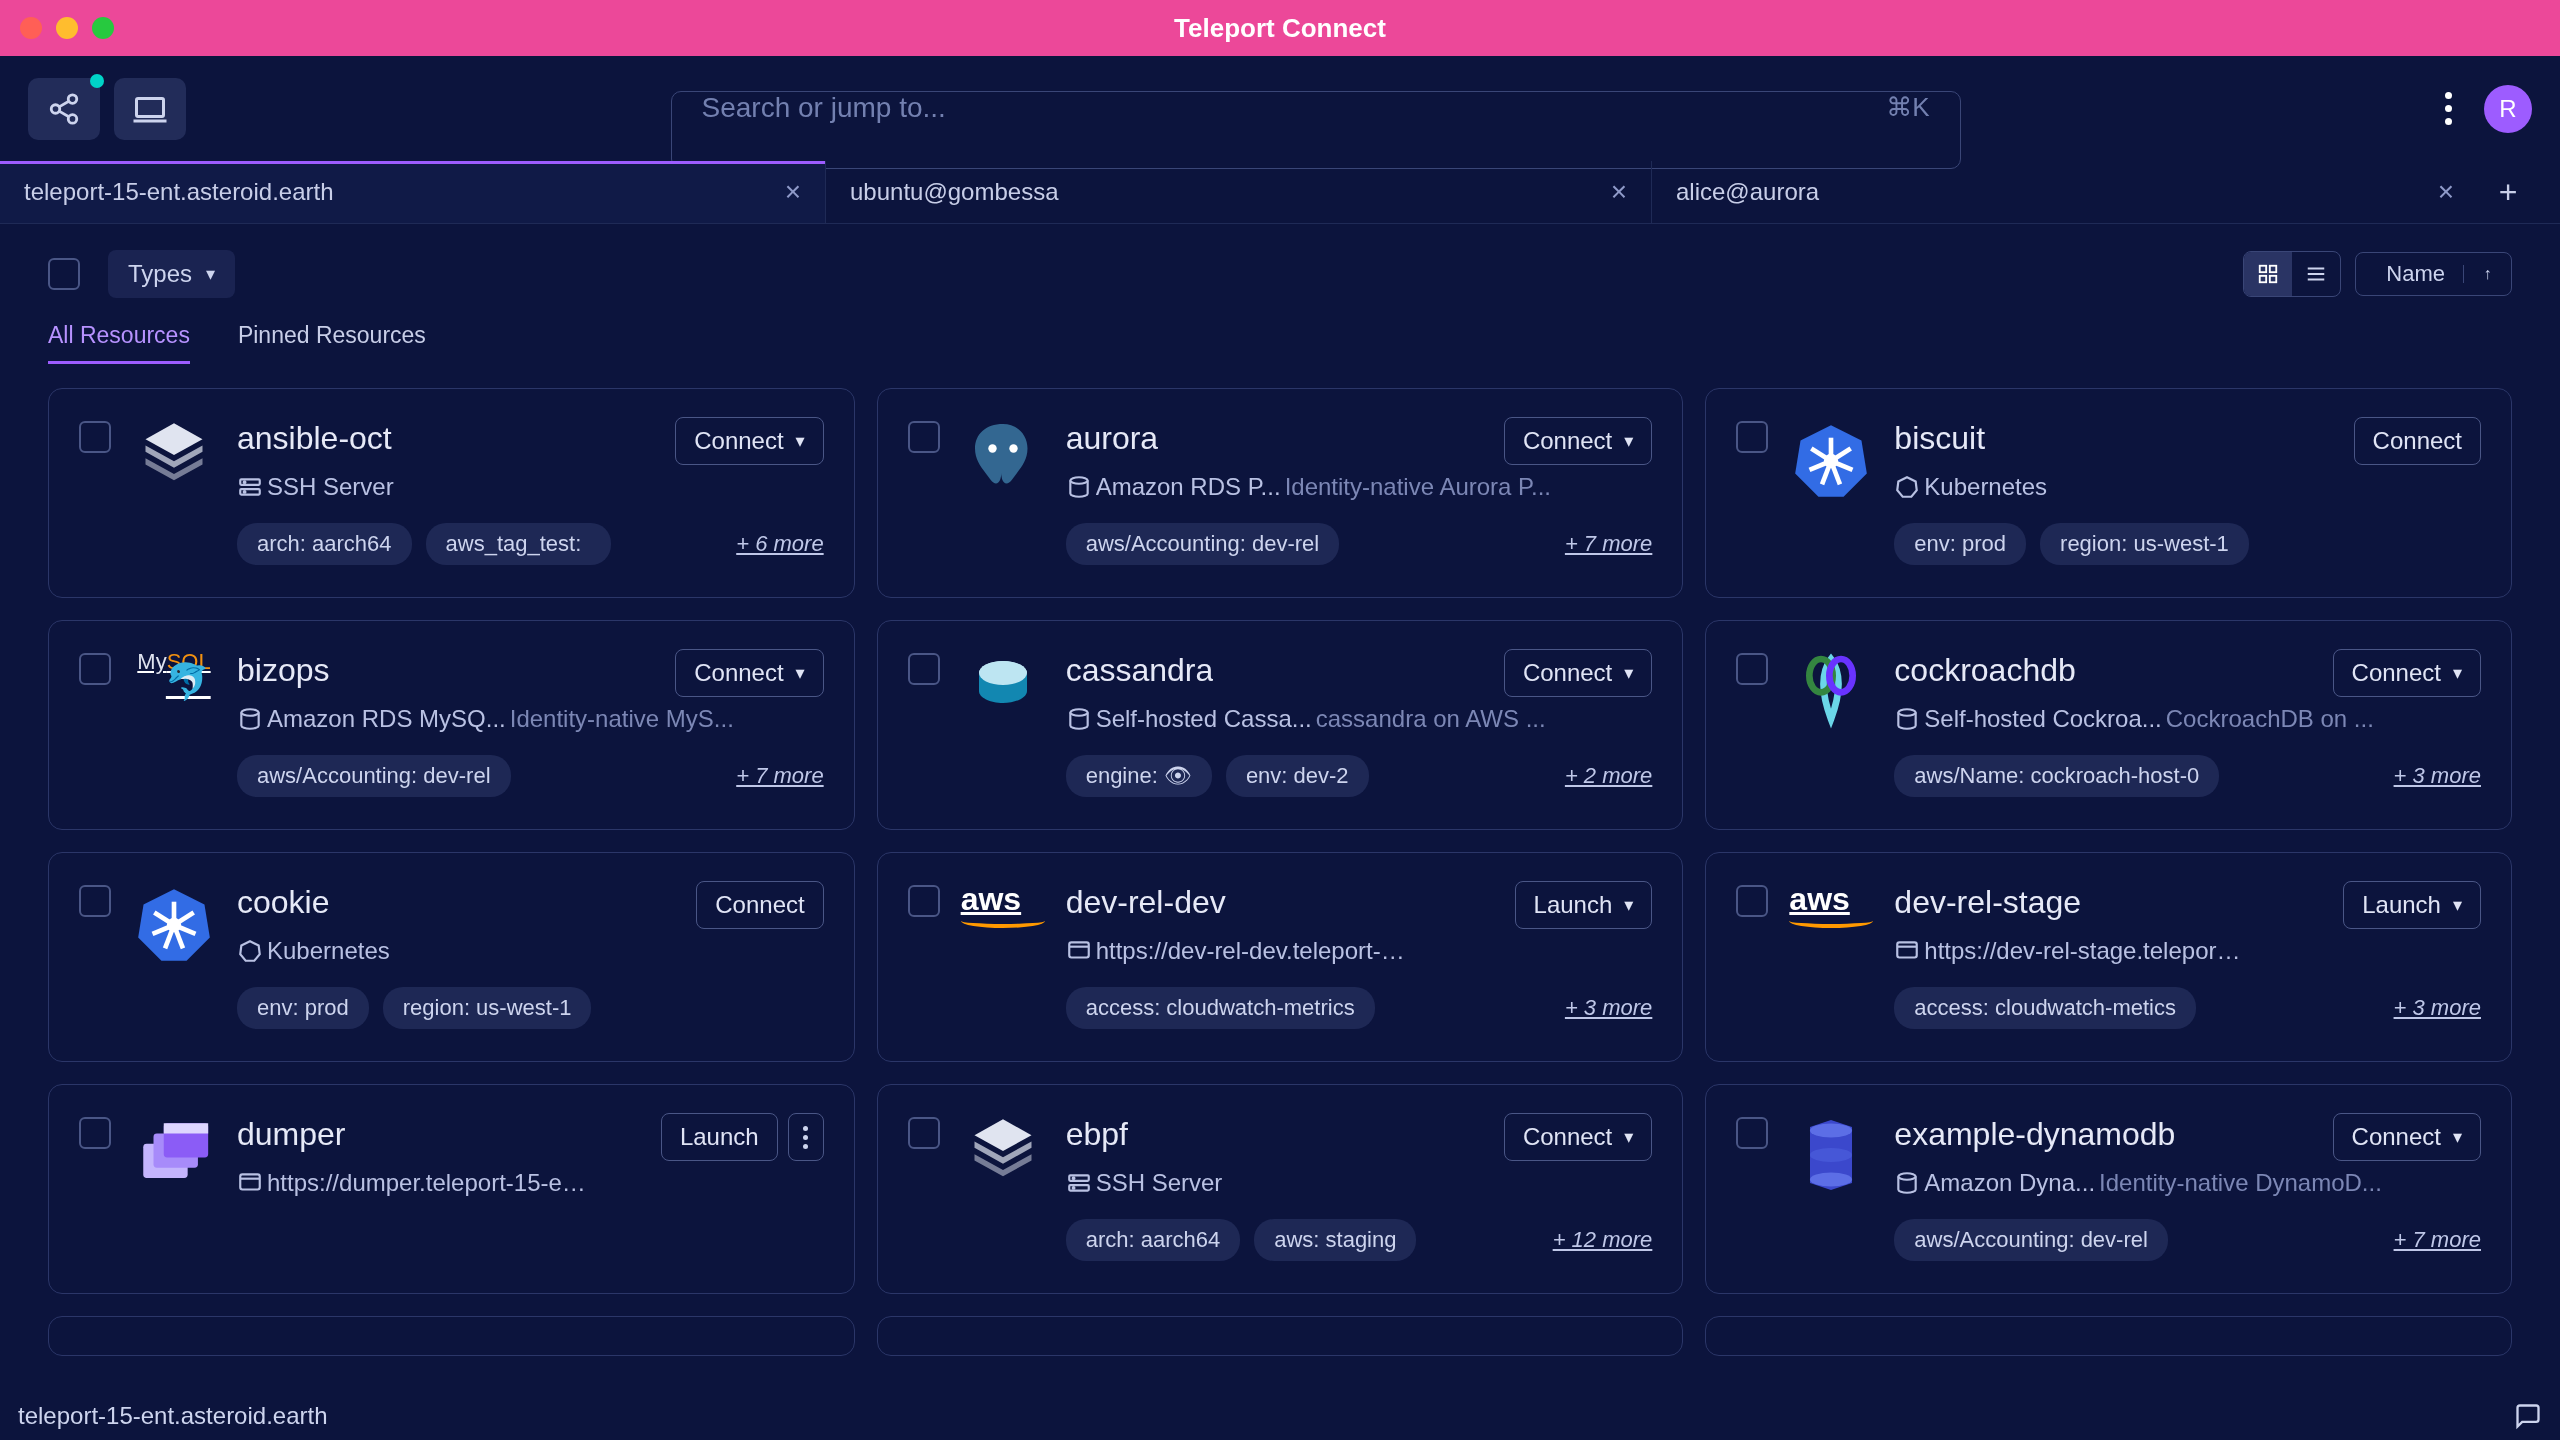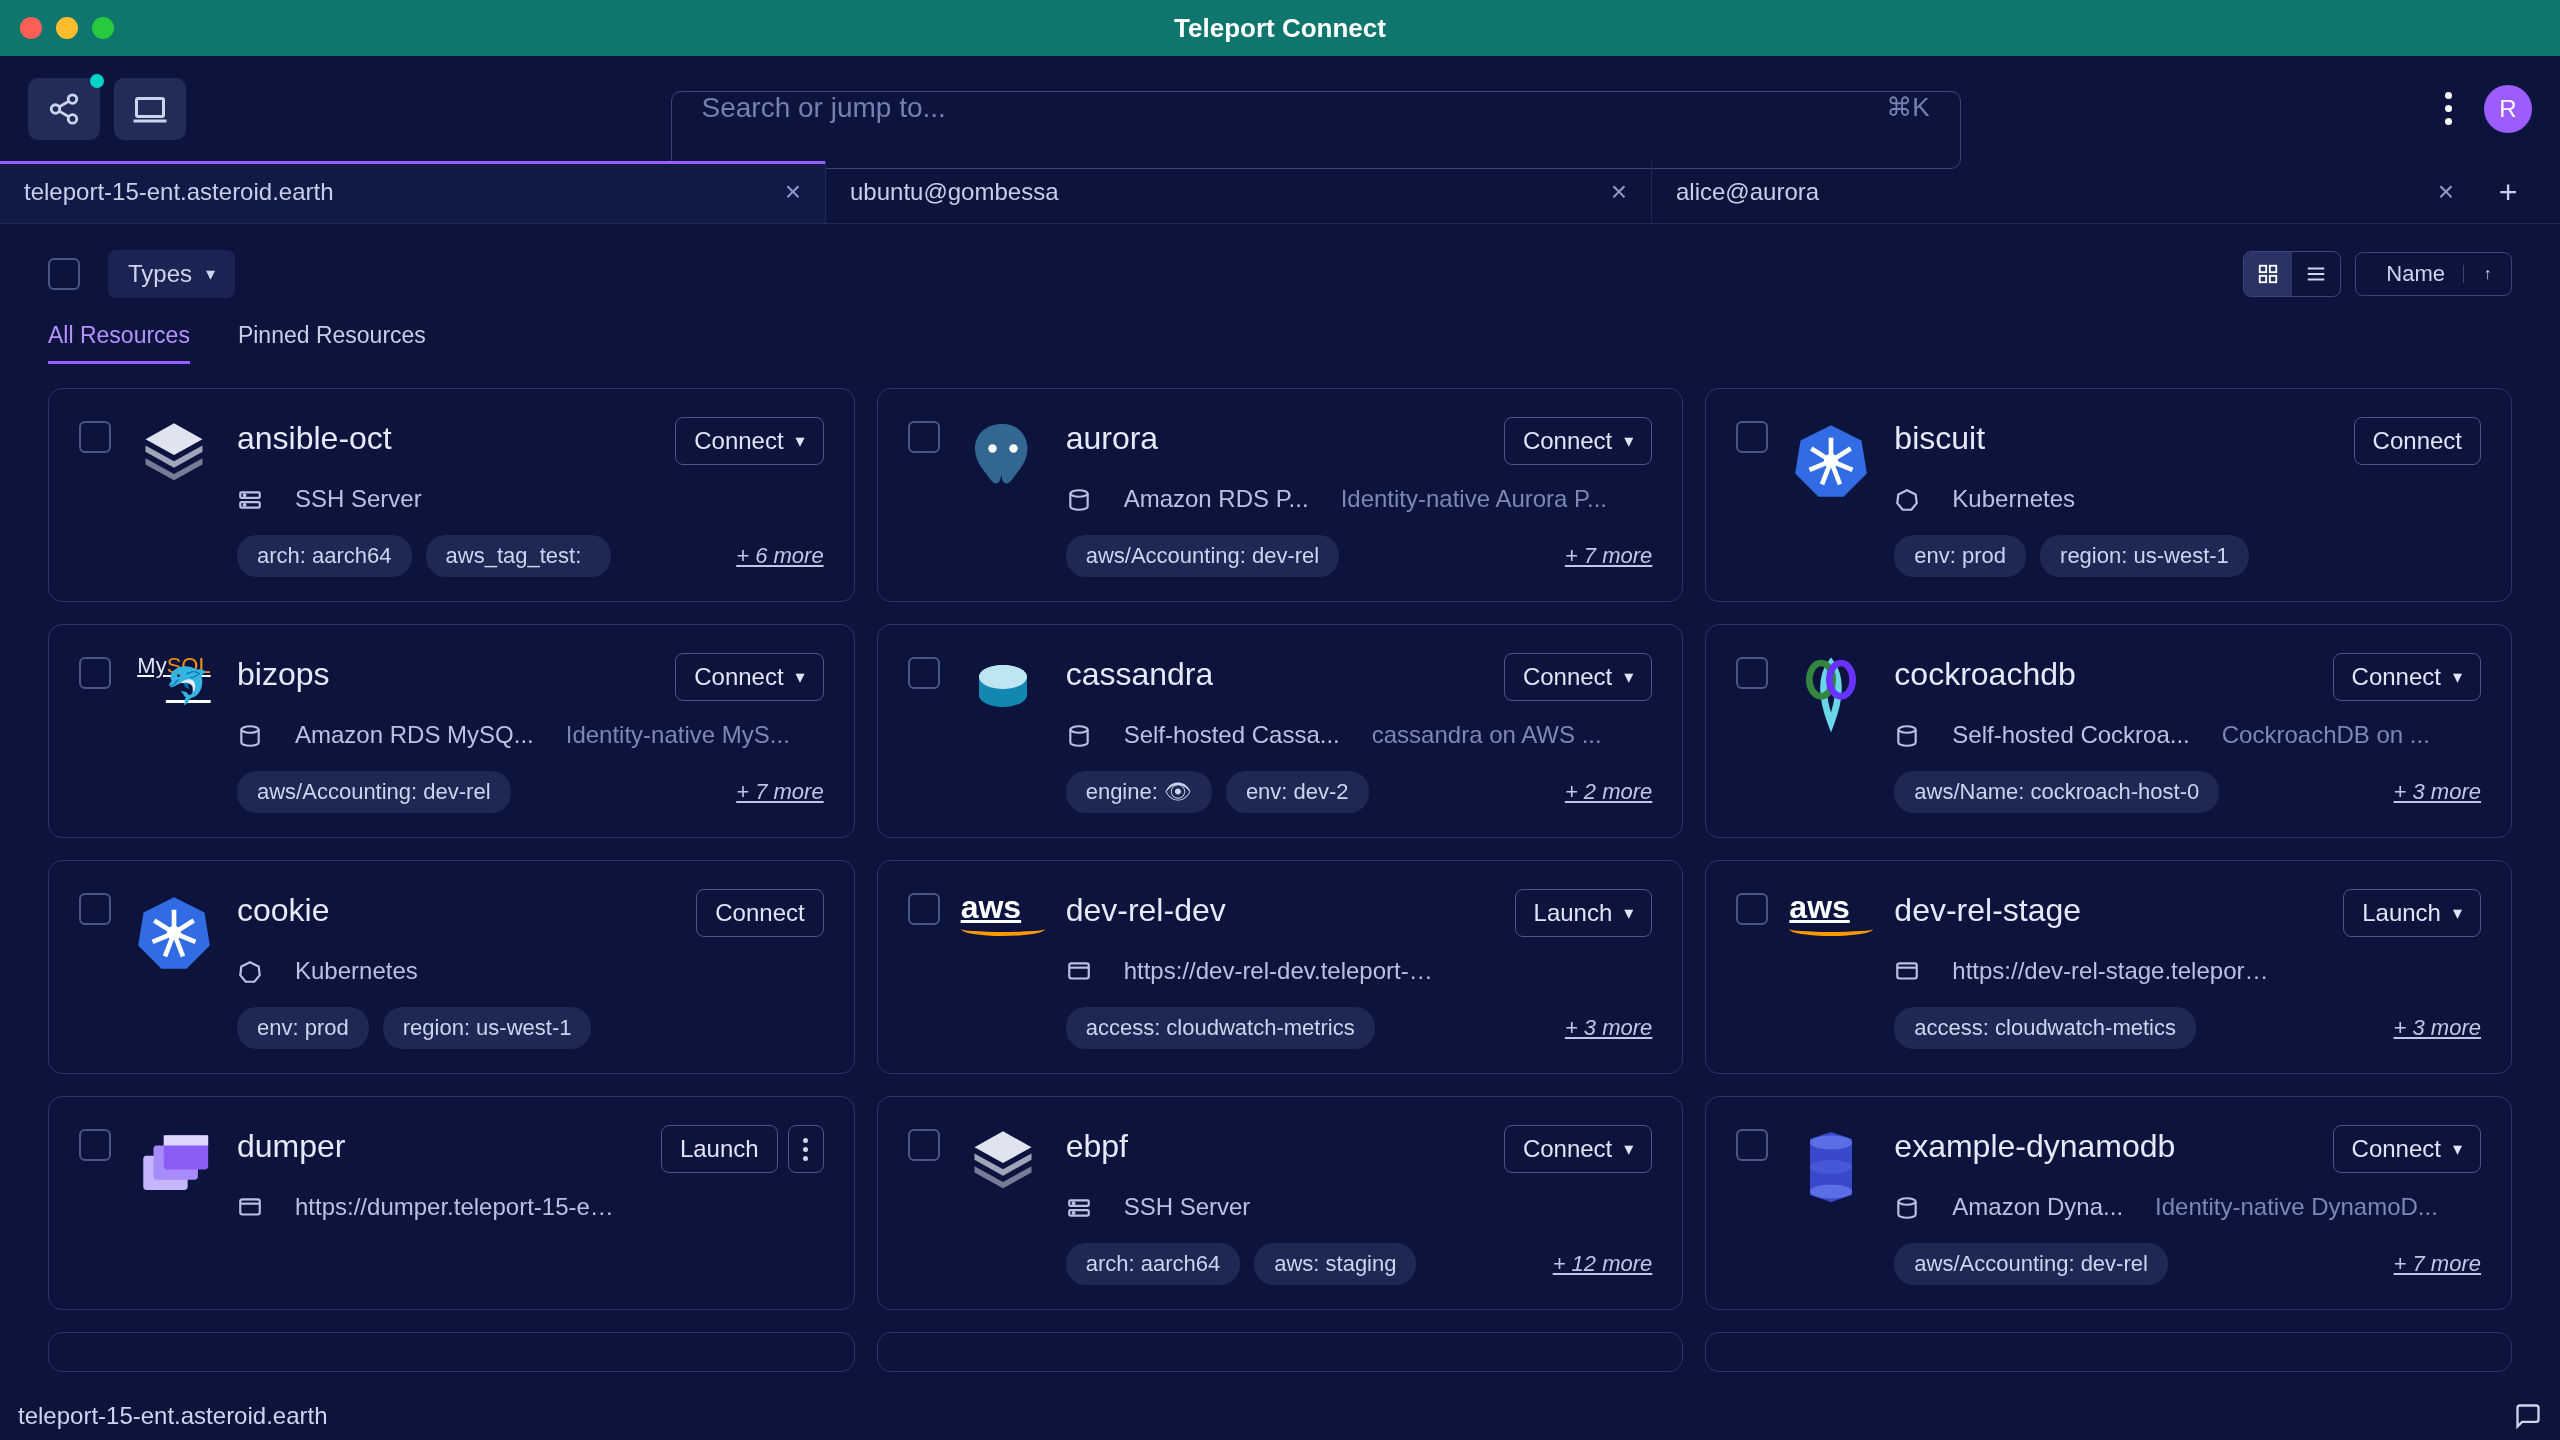--- a/index.html
+++ b/index.html
@@ -7,21 +7,21 @@
   font-family: -apple-system, BlinkMacSystemFont, "Segoe UI", sans-serif;
   background: #0c143d;
   color: #fff;
   width: 2560px;
   height: 1440px;
   overflow: hidden;
   transform-origin: top left;
 }
 .titlebar {
   height: 56px;
-  background: #0f766e;
+  background: #ec4899;
   display: flex;
   align-items: center;
   padding: 0 20px;
   position: relative;
 }
 .traffic-lights { display: flex; gap: 14px; }
 .traffic-light { width: 22px; height: 22px; border-radius: 50%; }
 .tl-red { background: #ff5f56; }
 .tl-yellow { background: #ffbd2e; }
 .tl-green { background: #27c93f; }
@@ -159,22 +159,22 @@
   display:flex; align-items:center; gap:12px;
   color:#e0e4f5; font-size:24px;
   background:transparent;
 }
 .connect-group { display:flex; gap:10px; align-items:center; }
 .more-icon-btn {
   width:36px; height:48px; border:1px solid #4a5686; border-radius:8px;
   display:flex; align-items:center; justify-content:center;
 }
 .card-sub {
-  display:flex; align-items:flex-end; gap:32px;
-  color:#b9c1e3; font-size:24px; margin-top:20px;
+  display:flex; align-items:center; gap:4px;
+  color:#b9c1e3; font-size:24px; margin-top:8px;
   white-space:nowrap; overflow:hidden;
 }
 .card-sub .sub-label { overflow:hidden; text-overflow:ellipsis; max-width: 320px;}
 .card-sub .sub-desc { color:#7c87b5; overflow:hidden; text-overflow:ellipsis; }
 .tags-row {
   display:flex; align-items:center; gap:14px; margin-top:22px;
   flex-wrap:wrap;
 }
 .tag {
   background:#1e2855; border-radius:20px;

